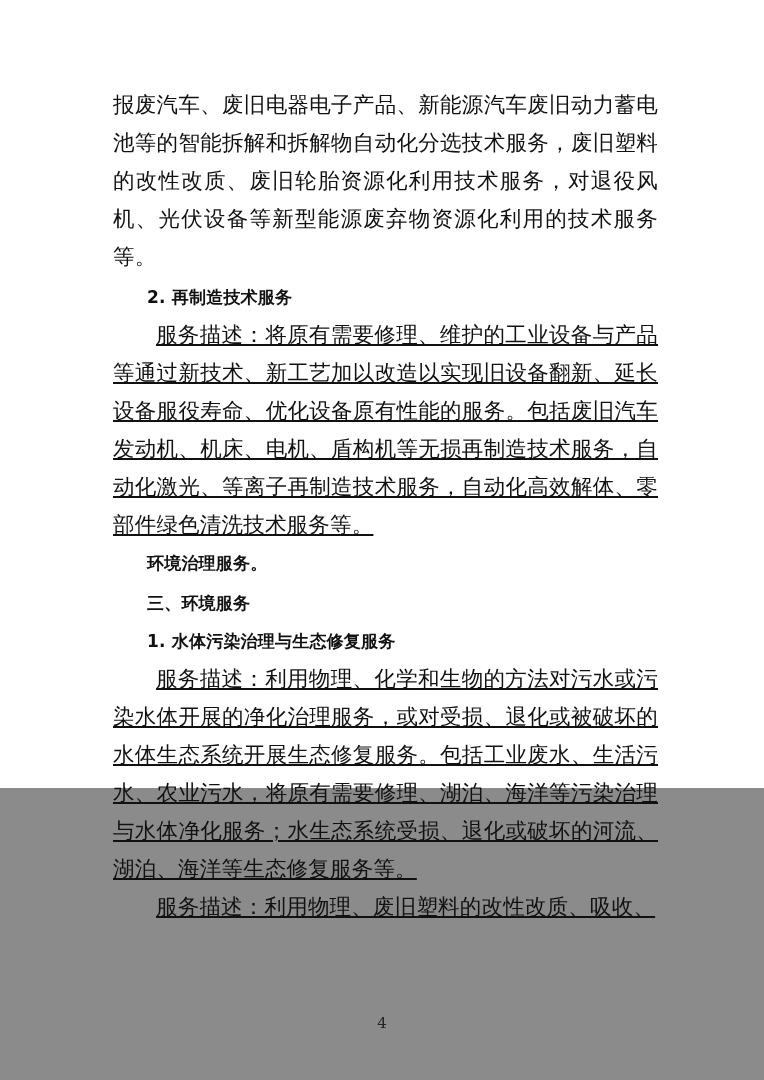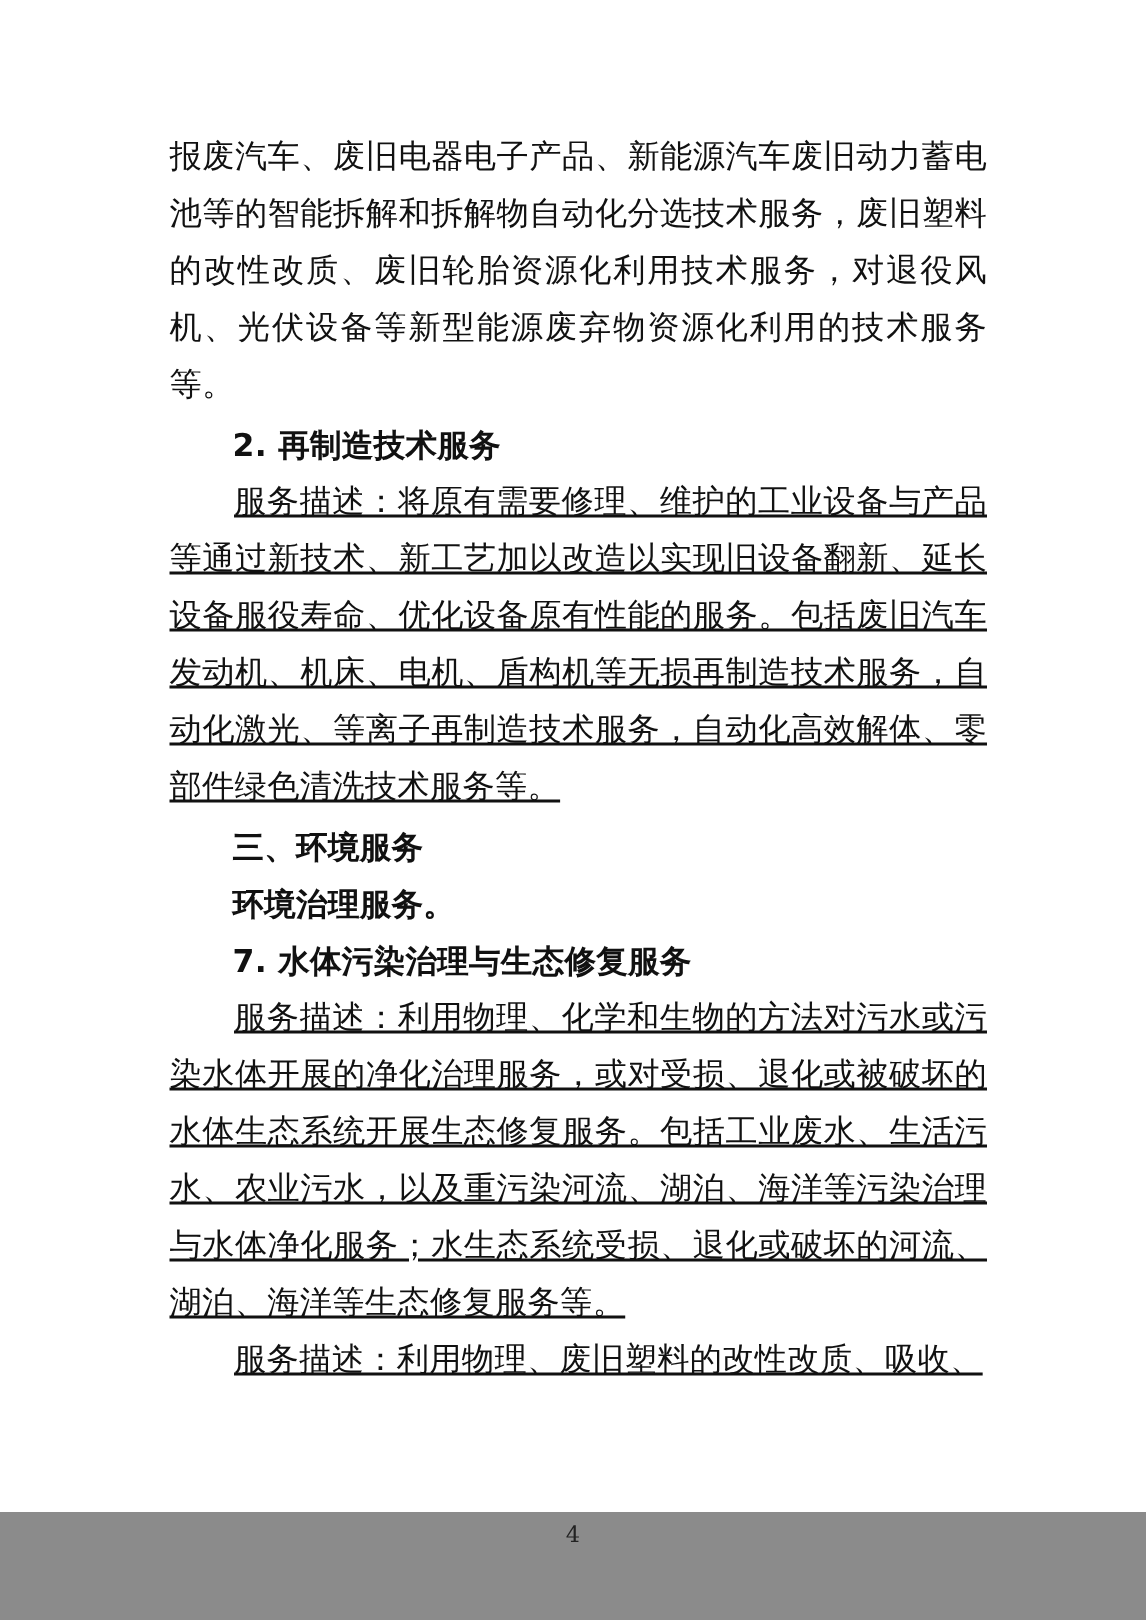--- a/index.html
+++ b/index.html
@@ -9,21 +9,21 @@
   }
   body {
     width: 764px;
     height: 1080px;
     overflow: hidden;
     font-family: "Liberation Serif", "DejaVu Serif", serif;
   }
   .page {
     position: relative;
     width: 764px;
-    height: 1008px;
+    height: 788px;
     background: #ffffff;
     box-sizing: border-box;
   }
   .page-body {
     position: absolute;
     left: 113px;
     top: 86px;
     width: 545px;
   }
   p {
@@ -39,21 +39,21 @@
     font-family: "DejaVu Serif", "Liberation Serif", serif;
     font-weight: 400;
   }
   .indent {
     text-indent: 2em;
     text-decoration: underline;
   }
   .heading {
     font-family: "DejaVu Sans", "Liberation Sans", sans-serif;
     font-weight: 700;
-    font-size: 21px;
+    font-size: 17px;
     line-height: 38px;
     text-indent: 2em;
     margin: 0;
     color: #111111;
   }
   .gap-top {
     margin-top: 2px;
   }
   .page-number {
     position: absolute;
@@ -71,27 +71,27 @@
 
 <div class="page">
   <div class="page-body">
 
     <p class="body-text">报废汽车、废旧电器电子产品、新能源汽车废旧动力蓄电池等的智能拆解和拆解物自动化分选技术服务，废旧塑料的改性改质、废旧轮胎资源化利用技术服务，对退役风机、光伏设备等新型能源废弃物资源化利用的技术服务等。</p>
 
     <p class="heading gap-top">2. 再制造技术服务</p>
 
     <p class="body-text indent">服务描述：将原有需要修理、维护的工业设备与产品等通过新技术、新工艺加以改造以实现旧设备翻新、延长设备服役寿命、优化设备原有性能的服务。包括废旧汽车发动机、机床、电机、盾构机等无损再制造技术服务，自动化激光、等离子再制造技术服务，自动化高效解体、零部件绿色清洗技术服务等。</p>
 
+    <p class="heading">环境治理服务。</p>
+
     <p class="heading gap-top">三、环境服务</p>
 
-    <p class="heading">环境治理服务。</p>
+    <p class="heading">1. 水体污染治理与生态修复服务</p>
 
-    <p class="heading">7. 水体污染治理与生态修复服务</p>
-
-    <p class="body-text indent">服务描述：利用物理、化学和生物的方法对污水或污染水体开展的净化治理服务，或对受损、退化或被破坏的水体生态系统开展生态修复服务。包括工业废水、生活污水、农业污水，以及重污染河流、湖泊、海洋等污染治理与水体净化服务；水生态系统受损、退化或破坏的河流、湖泊、海洋等生态修复服务等。</p>
+    <p class="body-text indent">服务描述：利用物理、化学和生物的方法对污水或污染水体开展的净化治理服务，或对受损、退化或被破坏的水体生态系统开展生态修复服务。包括工业废水、生活污水、农业污水，将原有需要修理、湖泊、海洋等污染治理与水体净化服务；水生态系统受损、退化或破坏的河流、湖泊、海洋等生态修复服务等。</p>
 
 
     <p class="body-text indent">服务描述：利用物理、废旧塑料的改性改质、吸收、</p>
 
   </div>
 
   <div class="page-number">4</div>
 </div>
 
 </body></html>

